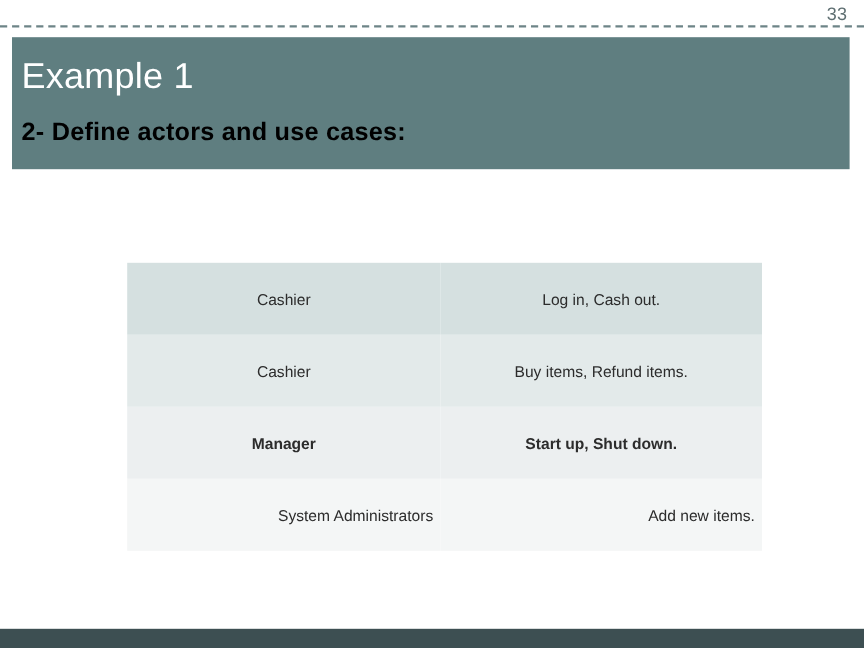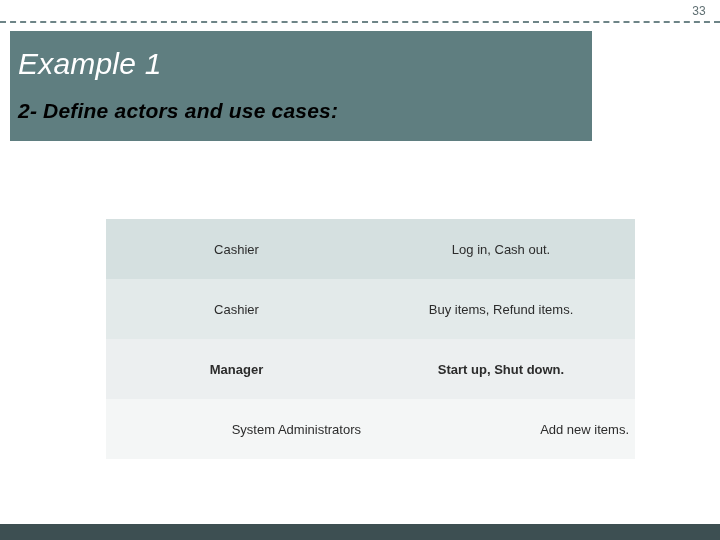--- a/index.html
+++ b/index.html
@@ -13,44 +13,43 @@
     font-family: "Liberation Sans", sans-serif;
     overflow: hidden;
     position: relative;
   }
 
   
   .page-number {
     position: absolute;
     top: 4px;
     right: 14px;
-    font-size: 12px;
+    font-size: 15px;
     color: #5f6f72;
     letter-spacing: 0.2px;
   }
 
   
   .top-rule {
     position: absolute;
     top: 21px;
     left: 0;
     width: 720px;
     height: 0;
     border-top: 2px dashed #6d8487;
   }
 
   
   .title-band {
     position: absolute;
     top: 31px;
     left: 10px;
-    width: 582px;
+    width: 698px;
     height: 110px;
     background: #5f7e80;
-    font-style: italic;
   }
   .title-band .slide-title {
     position: absolute;
     left: 8px;
     top: 16px;
     font-size: 30px;
     color: #ffffff;
     font-weight: normal;
     letter-spacing: 0.2px;
     white-space: nowrap;

